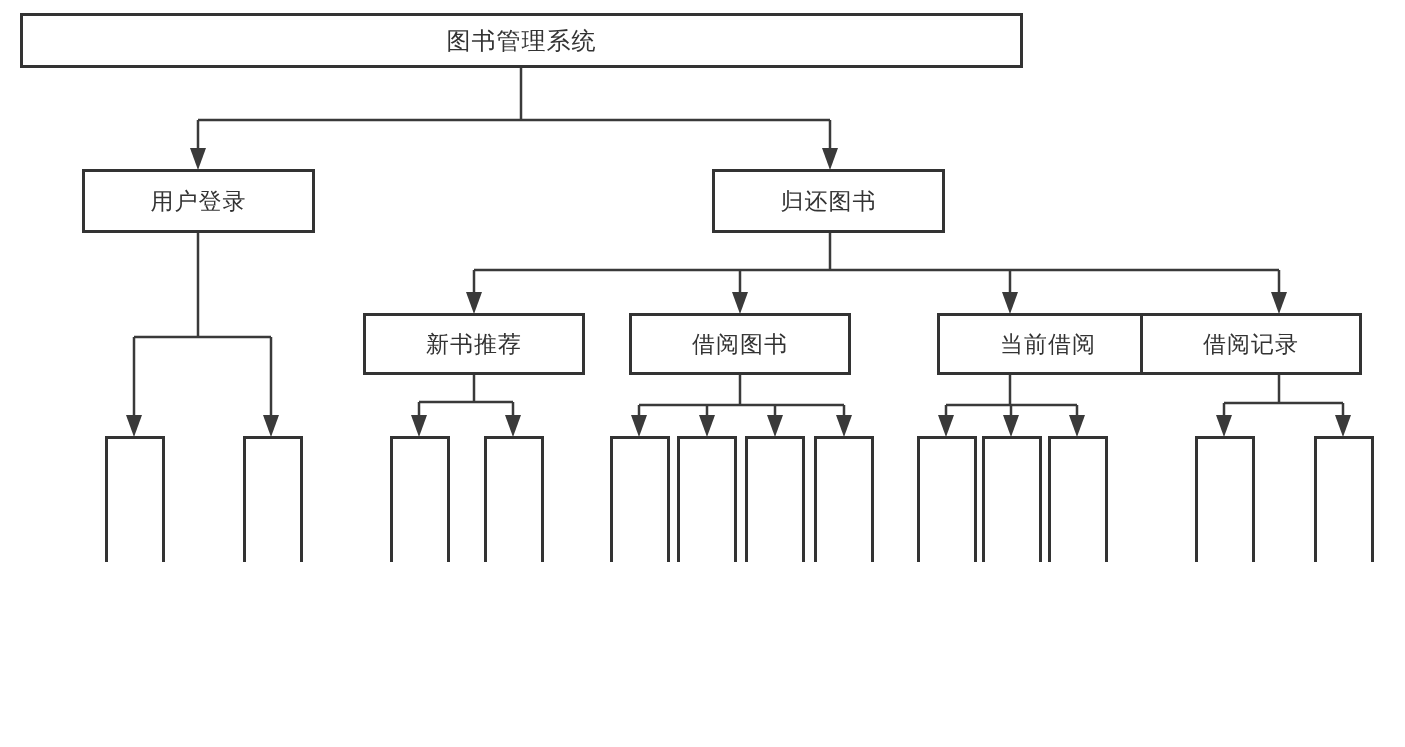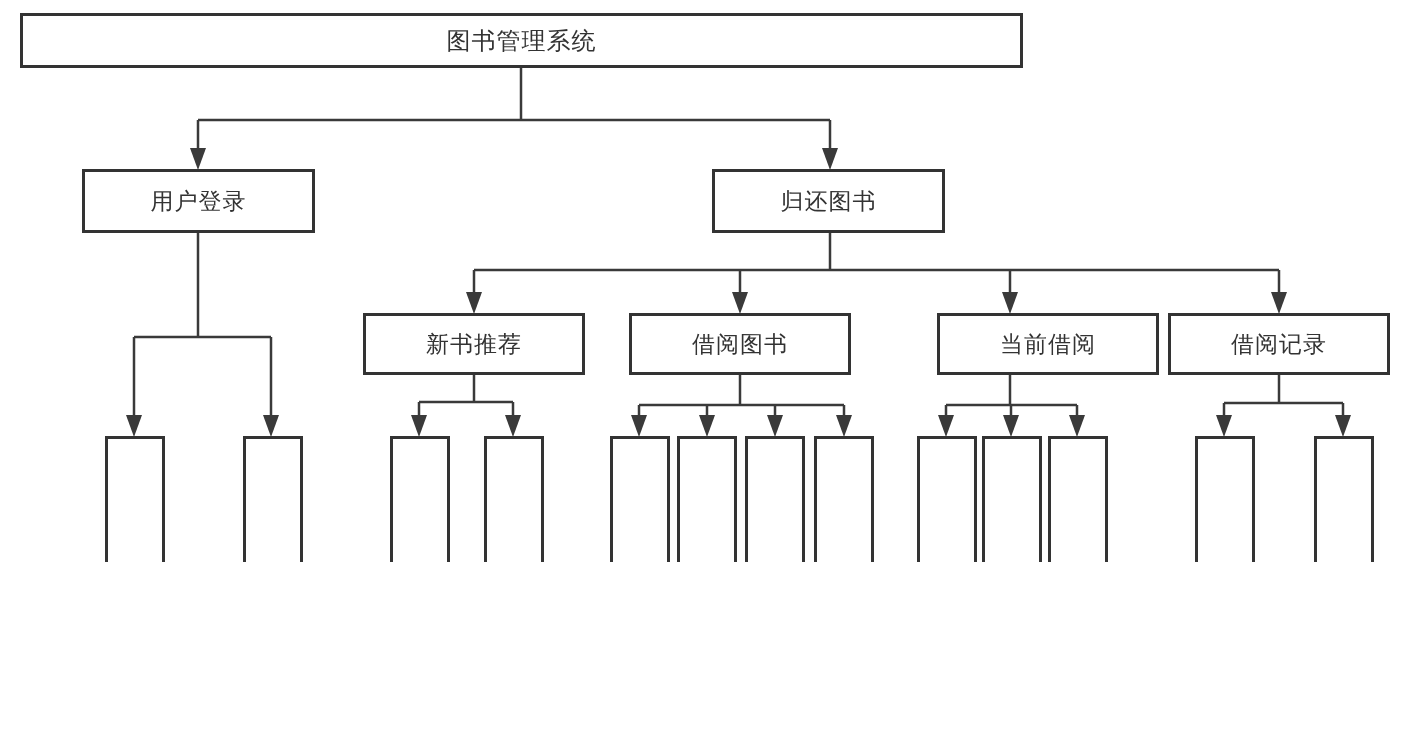--- a/index.html
+++ b/index.html
@@ -136,21 +136,21 @@
 
   <div class="hbox" style="left:363px; top:313px; width:222px; height:62px;">
     <span>新书推荐</span>
   </div>
   <div class="hbox" style="left:629px; top:313px; width:222px; height:62px;">
     <span>借阅图书</span>
   </div>
   <div class="hbox" style="left:937px; top:313px; width:222px; height:62px;">
     <span>当前借阅</span>
   </div>
-  <div class="hbox" style="left:1168px; top:313px; width:222px; height:62px;">
+  <div class="hbox" style="left:1140px; top:313px; width:222px; height:62px;">
     <span>借阅记录</span>
   </div>
 
   <div class="vbox" style="left:105px;">
     <span>用户登录</span>
   </div>
   <div class="vbox" style="left:243px;">
     <span>注销登录</span>
   </div>
 

